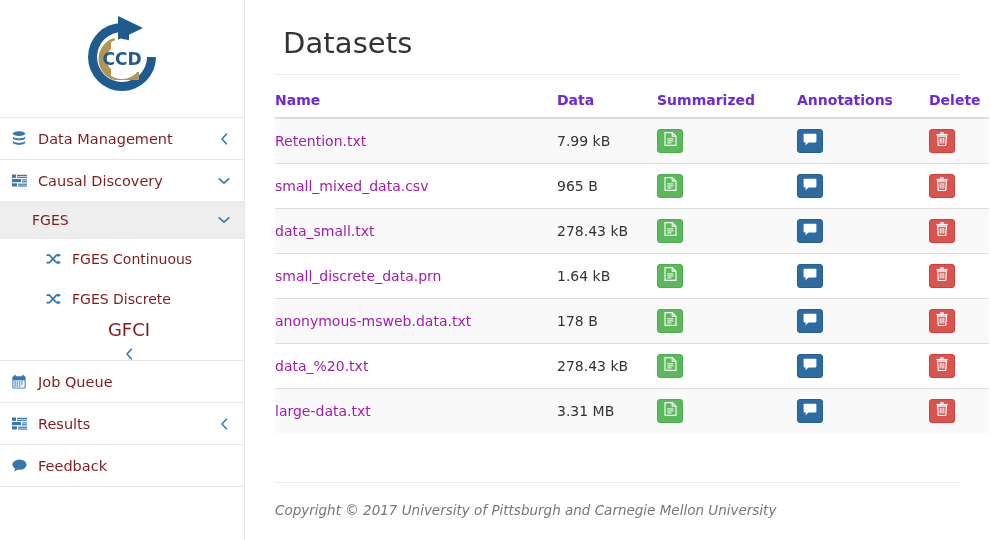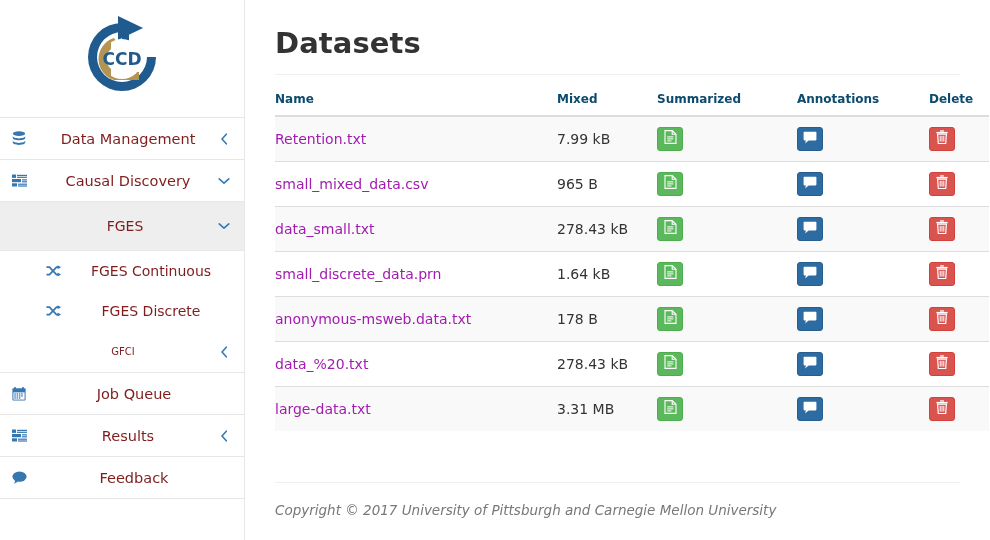--- a/index.html
+++ b/index.html
@@ -23,21 +23,20 @@
 
   
   .sidebar {
     width: 245px;
     min-width: 245px;
     height: 540px;
     background: #ffffff;
     border-right: 1px solid #e7e7e7;
     box-sizing: border-box;
     position: relative;
-    text-align: center;
   }
   .brand {
     height: 118px;
     display: flex;
     align-items: center;
     justify-content: center;
     border-bottom: 1px solid #e7e7e7;
     box-sizing: border-box;
   }
   .logo-wrap {
@@ -81,78 +80,79 @@
     color: #337ab7;
   }
 
   
   .nav-sub-head {
     background: #eeeeee;
     border-bottom: 1px solid #e7e7e7;
   }
   .nav-sub-head .nav-link {
     padding-left: 32px;
-    height: 48px;
+    height: 36px;
     font-size: 14px;
   }
 
   
   .nav-leaf .nav-link {
     padding-left: 46px;
     height: 40px;
     font-size: 14px;
   }
   .nav-leaf { border-bottom: none; }
 
   .nav-sub-plain {
     border-bottom: 1px solid #e7e7e7;
   }
   .nav-sub-plain .nav-link {
     padding-left: 28px;
     height: 41px;
-    font-size: 10px;
+    font-size: 18px;
+    flex-direction: column;
   }
 
   .ico-svg { display: block; }
 
   
   .main {
     flex: 1 1 auto;
     height: 540px;
     box-sizing: border-box;
     padding: 0 30px 0 30px;
     position: relative;
     overflow: hidden;
   }
   .page-title {
     font-size: 29px;
-    font-weight: bold;
+    font-weight: normal;
     color: #333333;
-    margin: 28px 0 0 0;
+    margin: 28px 0 0 8px;
     padding: 0 0 14px 0;
     line-height: 1.1;
     letter-spacing: 0.1px;
   }
   .title-rule {
     border: 0;
     border-top: 1px solid #eeeeee;
     margin: 0 0 0 0;
   }
 
   table.datasets {
     width: 100%;
     border-collapse: collapse;
     margin-top: 9px;
     table-layout: fixed;
   }
   table.datasets th {
     text-align: left;
-    font-size: 12px;
+    font-size: 14px;
     font-weight: bold;
-    color: #0c4a6e;
+    color: #6d28d9;
     padding: 8px 8px 9px 0;
     border-bottom: 2px solid #dddddd;
     vertical-align: bottom;
   }
   table.datasets td {
     font-size: 14px;
     padding: 10px 8px 10px 0;
     border-top: 1px solid #dddddd;
     vertical-align: middle;
     color: #333333;
@@ -416,21 +416,21 @@
       <colgroup>
         <col class="col-name">
           <col class="col-size">
           <col class="col-summ">
           <col class="col-anno">
           <col class="col-del">
       </colgroup>
       <thead>
         <tr>
           <th>Name</th>
-          <th>Mixed</th>
+          <th>Data</th>
           <th>Summarized</th>
           <th>Annotations</th>
           <th>Delete</th>
         </tr>
       </thead>
       <tbody id="rows-body">
           <tr>
             <td><a class="file-link">Retention.txt</a></td>
             <td>7.99 kB</td>
             <td><span class="btn-icon btn-green">

